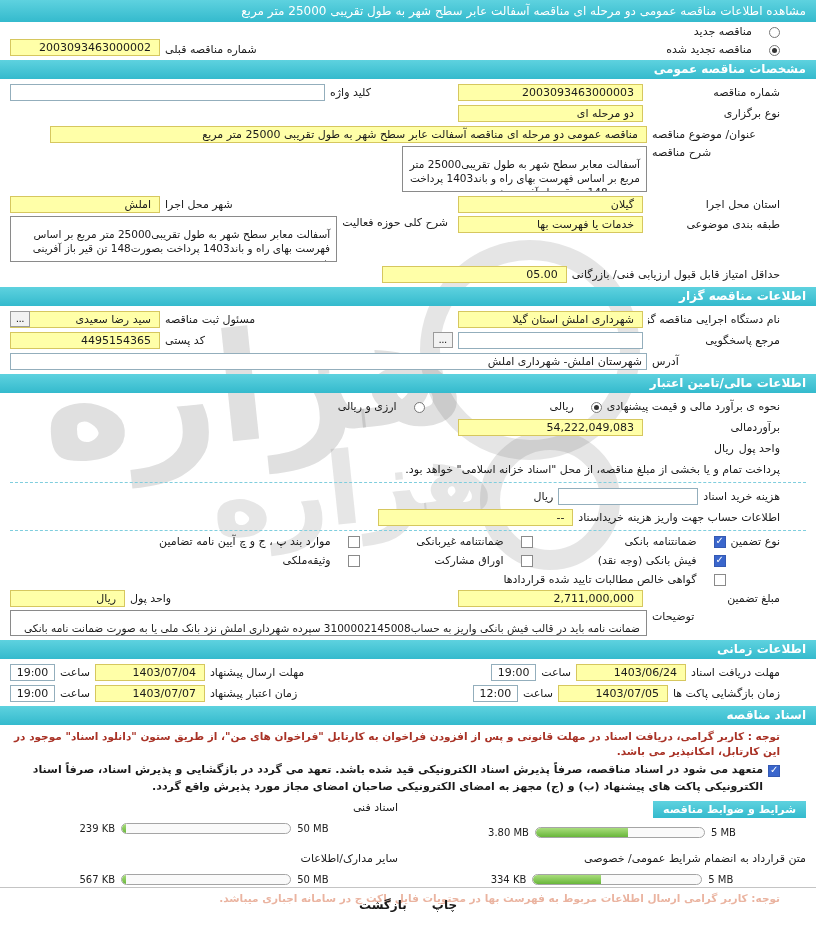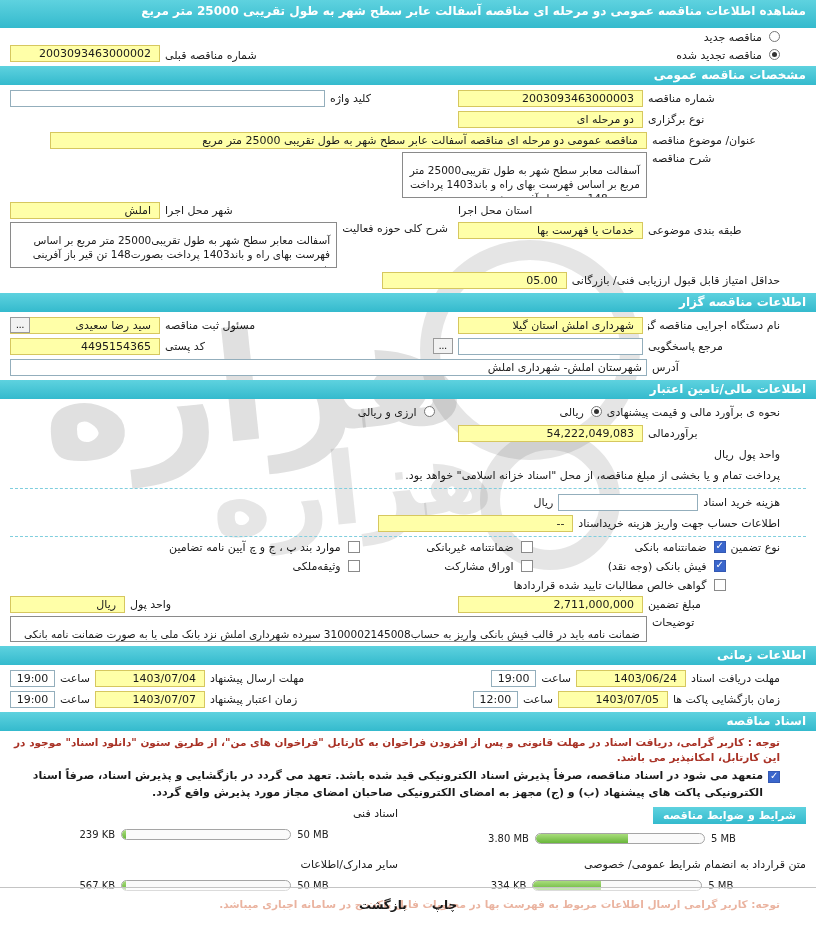--- a/index.html
+++ b/index.html
@@ -8,41 +8,41 @@
   .page{position:relative;width:816px;height:925px;overflow:hidden;direction:rtl;background:#fff}
   
   .watermark{position:absolute;inset:0;z-index:0;pointer-events:none;overflow:hidden}
   .wm-text{position:absolute;top:300px;left:40px;font-size:150px;font-weight:bold;color:rgba(100,100,100,.20);transform:rotate(-6deg);white-space:nowrap}
   .wm-text2{top:430px;left:210px;font-size:100px;color:rgba(100,100,100,.16)}
   .wm-circle{position:absolute;border-radius:50%;border:20px solid rgba(110,110,110,.18)}
   .c1{width:220px;height:220px;left:420px;top:240px}
   .c2{width:140px;height:140px;left:480px;top:430px}
   
   .content{position:relative;z-index:1;font-size:11px;color:#1a1a1a;padding-bottom:46px}
-  .titlebar{background:linear-gradient(#5ed2df,#34bacd);color:#fff;font-weight:bold;font-size:12px;line-height:14px;padding:4px 10px;height:28px;overflow:hidden;white-space:nowrap}
+  .titlebar{background:linear-gradient(#5ed2df,#34bacd);color:#fff;font-weight:normal;font-size:12px;line-height:14px;padding:4px 10px;height:22px;overflow:hidden;white-space:nowrap}
   .secbar{background:linear-gradient(#5ed2df,#34bacd);color:#fff;font-weight:bold;font-size:12px;line-height:13px;padding:3px 10px;height:19px;margin:4px 0;overflow:hidden}
   .frow{display:flex;align-items:center;gap:5px;margin:3px 36px 3px 10px;min-height:18px;position:relative}
   .top-align{align-items:flex-start}
   .spacer{flex:1}
   .lbl{white-space:nowrap;color:#1a1a1a}
   .field{height:17px;line-height:15px;padding:0 8px;font-size:11px;overflow:hidden;white-space:nowrap}
   .yellow{background:#ffffa8;border:1px solid #d6c75f}
   .winput{background:#fff;border:1px solid #93aebc;height:17px;padding:0 4px;font-size:11px;font-family:inherit;direction:rtl}
   .ta{background:#fff;border:1px solid #8a8a8a;padding:10px 6px;font-size:10.5px;line-height:1.35;overflow:hidden}
   .w45{width:45px;text-align:center}.w110{width:110px}.w115{width:115px}.w140{width:140px}
   .w150{width:150px}.w185{width:185px}.w195{width:195px}.w245{width:245px}.w315{width:315px}.w375{width:375px}
   .pair-r{display:flex;align-items:center;gap:5px;width:322px;flex:none}
-  .pair-r .lbl{flex:1;text-align:left;overflow:hidden}
+  .pair-r .lbl{flex:1;text-align:right;overflow:hidden}
   .grp{display:flex;align-items:center;gap:5px}
   .radio{width:11px;height:11px;border:1px solid #777;border-radius:50%;background:#fff;display:inline-block;position:relative;flex:none}
   .radio.checked::after{content:"";position:absolute;inset:2px;border-radius:50%;background:#333}
   .cb{width:12px;height:12px;border:1px solid #8a8a8a;background:#fff;display:inline-block;position:relative;flex:none}
   .cb.checked{background:#3a66cc;border-color:#3459b3}
   .cb.checked::after{content:"✓";position:absolute;top:-2px;left:1px;color:#fff;font-size:10px;font-weight:bold}
-  .check-item,.radio-item{display:flex;align-items:flex-start;gap:7px;cursor:pointer}
+  .check-item,.radio-item{display:flex;align-items:flex-end;gap:17px;cursor:pointer}
   .radio-col{display:flex;flex-direction:column;gap:5px}
   .dash{border-top:1px dashed #7fcede;margin:4px 10px}
   .browse{background:#f2f2f2;border:1px solid #9a9a9a;font-size:10px;line-height:12px;padding:1px 5px;cursor:pointer}
   .abs-left{position:absolute;left:0;top:1px}
   .note-red{color:#a93226;font-weight:bold;font-size:10.5px;margin:4px 36px 2px 10px;line-height:1.45}
   .note-red2{color:#cb4312}
   .commit-text{font-weight:bold;line-height:1.5;flex:1}
   .gt-grid{flex:1;display:grid;grid-template-columns:185px 165px 1fr;row-gap:6px;column-gap:8px;direction:rtl}
   .gt-span{grid-column:1 / -1}
   .files-grid{display:grid;grid-template-columns:1fr 1fr;direction:rtl;margin:6px 10px;row-gap:14px;column-gap:20px}
@@ -114,20 +114,21 @@
     </div>
 
     <div class="frow top-align">
       <span class="lbl" style="width:128px;text-align:left">شرح مناقصه</span>
       <div class="ta w245" style="height:46px">آسفالت معابر سطح شهر به طول تقریبی25000 متر مربع بر اساس فهرست بهای راه و باند1403 پرداخت  بصورت148 تن قیر باز آفرینی شهری</div>
     </div>
 
     <div class="frow">
       <div class="pair-r">
         <span class="lbl">استان محل اجرا</span>
+        <span class="field yellow w185">گیلان</span>
       </div>
       <span class="spacer"></span>
       <span class="lbl">شهر محل اجرا</span>
       <span class="field yellow w150">املش</span>
     </div>
 
     <div class="frow top-align">
       <div class="pair-r">
         <span class="lbl">طبقه بندی موضوعی</span>
         <span class="field yellow w185">خدمات یا فهرست بها</span>

